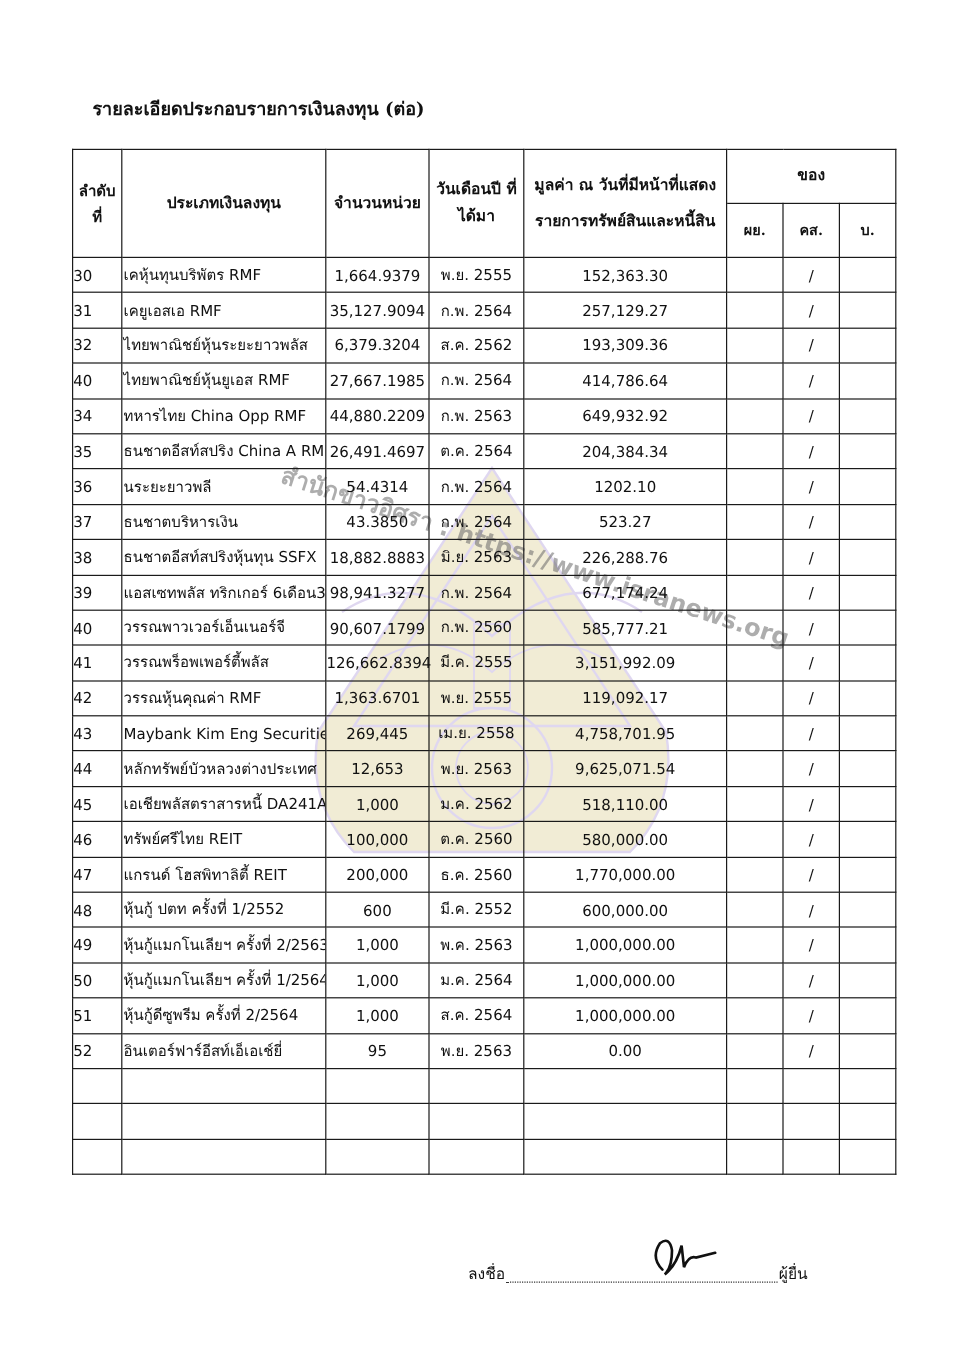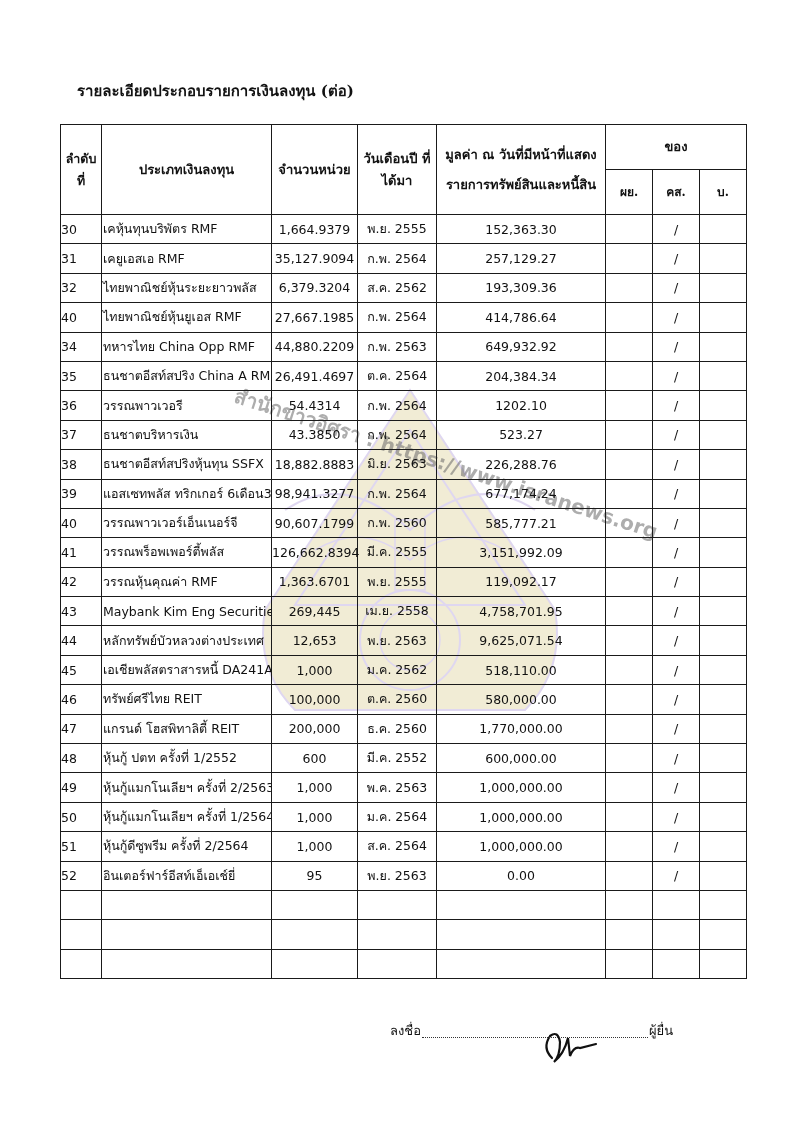--- a/index.html
+++ b/index.html
@@ -13,21 +13,21 @@
   table.inv td, table.inv th { border: 1.4px solid #1a1a1a; padding: 0; font-weight: normal; }
   table.inv th { font-family: "DejaVu Serif", serif; font-weight: bold; font-size: 13px; text-align: center; line-height: 22px; }
   table.inv td { height: 28.4px; font-size: 12.5px; }
   .c-no { text-align: left; }
   .c-name { text-align: left; padding-left: 1px !important; white-space: nowrap; overflow: hidden; }
   .c-units, .c-date, .c-val, .c-mark { text-align: center; }
   .hdr-owner { line-height: 42px !important; }
   .hdr-sub { line-height: 40px !important; font-size: 12px !important; }
   .watermark { position: absolute; left: 225px; top: 370px; width: 370px; height: 390px; pointer-events: none; opacity: 0.35; }
   .wm-text { position: absolute; font-family: "DejaVu Sans", sans-serif; font-weight: bold; color: #6b6b6b; opacity: 0.55; pointer-events: none; white-space: nowrap; }
-  .sign-row { position: absolute; left: 390px; top: 1020px; font-size: 13px; font-family: Liberation Mono, monospace; display: flex; align-items: flex-end; }
+  .sign-row { position: absolute; left: 390px; top: 1051px; font-size: 13px; font-family: Liberation Mono, monospace; display: flex; align-items: flex-end; }
   .sign-line { display: inline-block; width: 226px; border-bottom: 1.2px dotted #333; margin: 0 1px 3px 1px; height: 1px; }
   .signature { position: absolute; left: 540px; top: 1028px; width: 60px; height: 40px; }
 </style>
 </head>
 <body>
 
 <div class="page">
 
   <div class="doc-title">รายละเอียดประกอบรายการเงินลงทุน (ต่อ)</div>
 
@@ -127,21 +127,21 @@
           <td class="c-name">ธนชาตอีสท์สปริง China A RMF</td>
           <td class="c-units">26,491.4697</td>
           <td class="c-date">ต.ค. 2564</td>
           <td class="c-val">204,384.34</td>
           <td class="c-mark"></td>
           <td class="c-mark">/</td>
           <td class="c-mark"></td>
         </tr>
         <tr>
           <td class="c-no">36</td>
-          <td class="c-name">วรรณพาวเวอรี</td>
+          <td class="c-name">นระยะยาวพลี</td>
           <td class="c-units">54.4314</td>
           <td class="c-date">ก.พ. 2564</td>
           <td class="c-val">1202.10</td>
           <td class="c-mark"></td>
           <td class="c-mark">/</td>
           <td class="c-mark"></td>
         </tr>
         <tr>
           <td class="c-no">37</td>
           <td class="c-name">ธนชาตบริหารเงิน</td>

